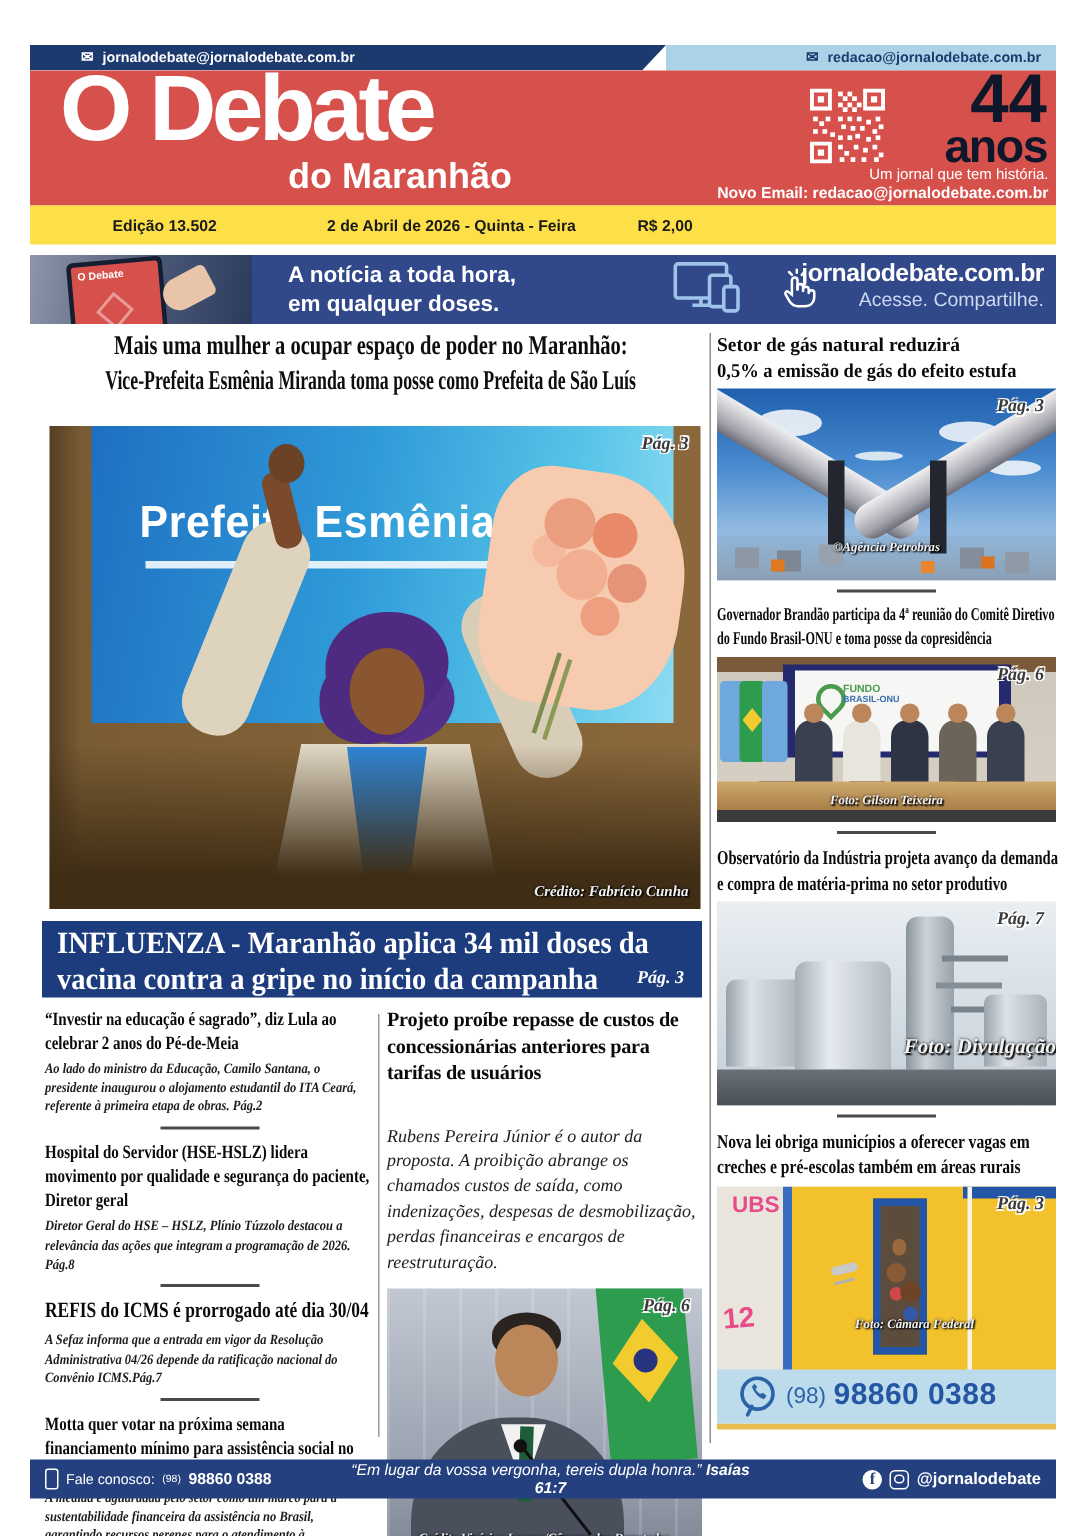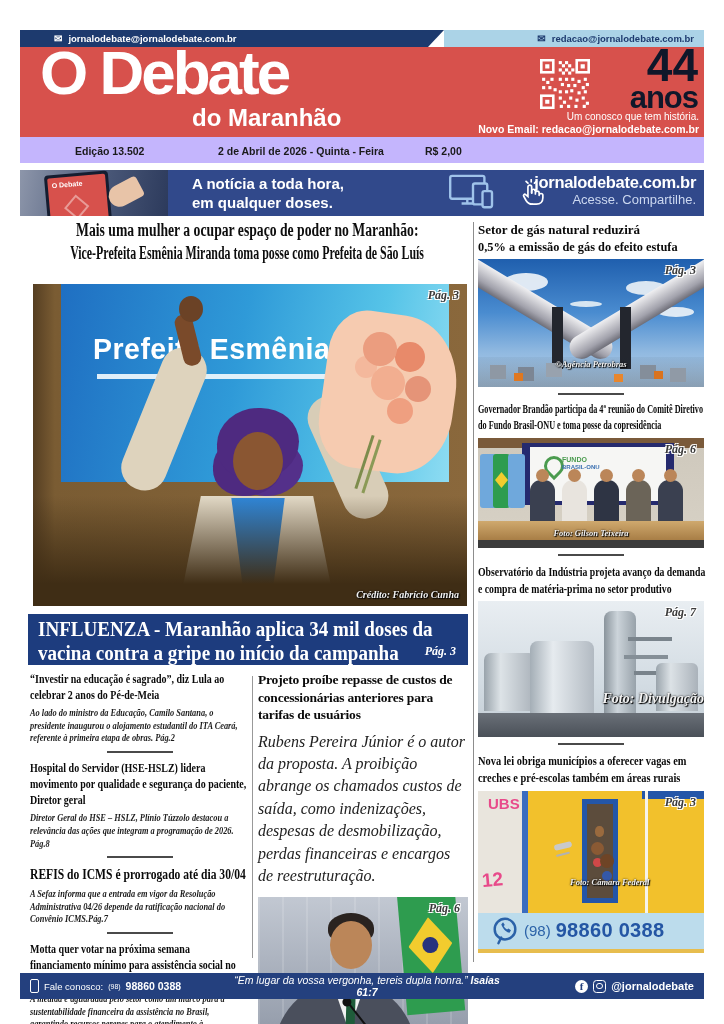--- a/index.html
+++ b/index.html
@@ -18,21 +18,21 @@
   .mast-title{position:absolute;left:20px;top:-10px;color:#fff;font-weight:bold;
       font-size:62px;letter-spacing:-3px;}
   .mast-sub{position:absolute;left:172px;top:57px;color:#fff;font-size:24px;font-weight:700;}
   .qr{position:absolute;left:520px;top:12px;width:50px;height:50px;}
   .years{position:absolute;right:6px;top:0;text-align:right;color:#0f172a;font-weight:bold;line-height:.82;}
   .years-num{font-size:46px;}
   .years-word{font-size:31px;letter-spacing:-1px;}
   .tagline{position:absolute;right:5px;top:64px;color:#fff;font-size:10px;}
   .newemail{position:absolute;right:5px;top:76px;color:#fff;font-size:10.5px;font-weight:bold;}
   
-  .editionbar{position:absolute;left:20px;top:137px;width:684px;height:26px;background:#c4b5fd;
+  .editionbar{position:absolute;left:20px;top:137px;width:684px;height:26px;background:#fde047;
       font-size:10.5px;font-weight:bold;color:#1a1a1a;}
   .ed-edition{position:absolute;left:55px;top:8px;}
   .ed-date{position:absolute;left:198px;top:8px;}
   .ed-price{position:absolute;left:405px;top:8px;}
   
   .promo{position:absolute;left:20px;top:170px;width:684px;height:46px;background:#31498b;overflow:hidden;}
   .promo-photo{position:absolute;left:0;top:0;width:148px;height:46px;
       background:linear-gradient(100deg,#8d96aa,#4a5878 55%,#2c3a5c);}
   .tablet{position:absolute;left:26px;top:3px;width:58px;height:46px;background:#151d30;
       border-radius:4px;transform:rotate(-5deg);padding:3px;}
@@ -103,22 +103,22 @@
   .submid{position:absolute;left:258px;top:671px;width:210px;}
   .vrule-main{position:absolute;left:473px;top:222px;width:1px;height:740px;background:#8d8d8d;}
   .story-title{font-family:"Liberation Serif",serif;font-weight:bold;font-size:12.5px;line-height:1.28;
       color:#0a0a0a;transform:scaleX(.8);transform-origin:0 0;width:125%;}
   .story-title.big{font-size:14.5px;white-space:nowrap;}
   .story-sum{font-family:"Liberation Serif",serif;font-weight:bold;font-style:italic;font-size:9.5px;
       line-height:1.34;color:#1c1c1c;margin-top:4px;transform:scaleX(.88);transform-origin:0 0;width:113%;}
   .hrule{width:66px;height:2px;background:#4a4a4a;margin:6px auto 7px;}
   .mid-title{font-family:"Liberation Serif",serif;font-weight:bold;font-size:13.5px;line-height:1.3;
       color:#0a0a0a;letter-spacing:-0.2px;}
-  .mid-sum{font-family:"Liberation Serif",serif;font-style:italic;font-size:16px;line-height:1.4;
-      color:#222;margin-top:7px;}
+  .mid-sum{font-family:"Liberation Serif",serif;font-style:italic;font-size:12px;line-height:1.4;
+      color:#222;margin-top:25px;}
   .center-photo{position:relative;width:210px;height:176px;margin-top:10px;
       background:linear-gradient(180deg,#c2c8d2,#98a0ae 70%,#7e8694);}
   .cp-stripes{position:absolute;inset:0;background:repeating-linear-gradient(90deg,rgba(255,255,255,.14) 0 2px,transparent 2px 24px);}
   .cp-flag{position:absolute;right:8px;top:-6px;width:58px;height:122px;background:#2e9c4f;transform:rotate(-5deg);}
   .cp-flag:after{content:"";position:absolute;left:7px;top:26px;width:44px;height:56px;background:#f2cc2e;
       clip-path:polygon(50% 0,100% 50%,50% 100%,0 50%);}
   .cp-flag:before{content:"";position:absolute;left:21px;top:46px;width:16px;height:16px;background:#27337e;
       border-radius:50%;z-index:2;}
   .cp-suit{position:absolute;left:16px;bottom:0;width:142px;height:90px;background:#4a4f5c;
       border-radius:46% 46% 0 0/78% 78% 0 0;}
@@ -298,21 +298,21 @@
         <rect x="33" y="44" width="3" height="3"></rect>
           <rect x="41" y="44" width="3" height="3"></rect>
       </g>
       <path fill="#d7514c" d="M2.5 2.5h9v9h-9zM36.5 2.5h9v9h-9zM2.5 36.5h9v9h-9z"></path>
       <path fill="#fff" d="M5 5h4v4H5zM39 5h4v4h-4zM5 39h4v4H5z"></path>
     </svg>
     <div class="years">
       <div class="years-num">44</div>
       <div class="years-word">anos</div>
     </div>
-    <div class="tagline">Um conosco que tem história.</div>
+    <div class="tagline">Um jornal que tem história.</div>
     <div class="newemail">Novo Email: redacao@jornalodebate.com.br</div>
   </div>
 
   <div class="editionbar">
     <span class="ed-edition">Edição 13.502</span>
     <span class="ed-date">2 de Abril de 2026 - Quinta - Feira</span>
     <span class="ed-price">R$ 2,00</span>
   </div>
 
   <div class="promo">

